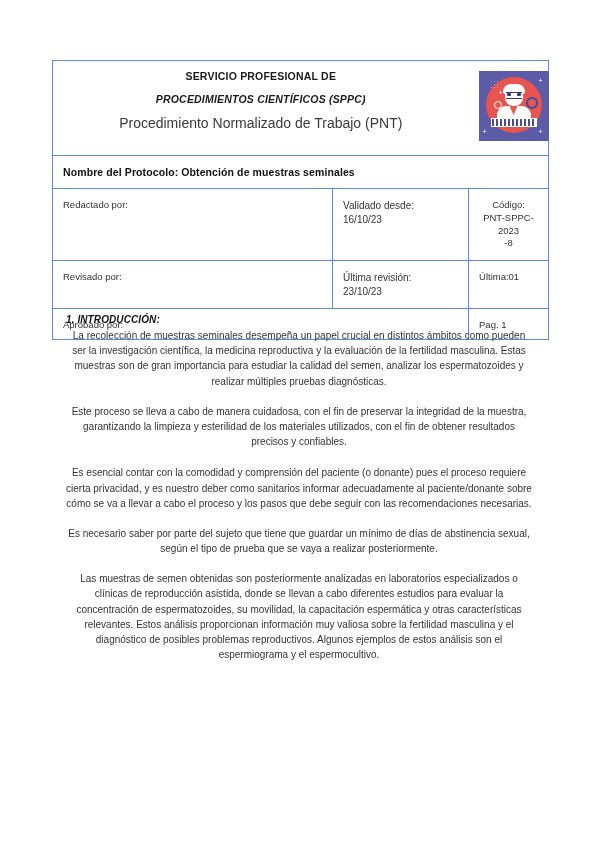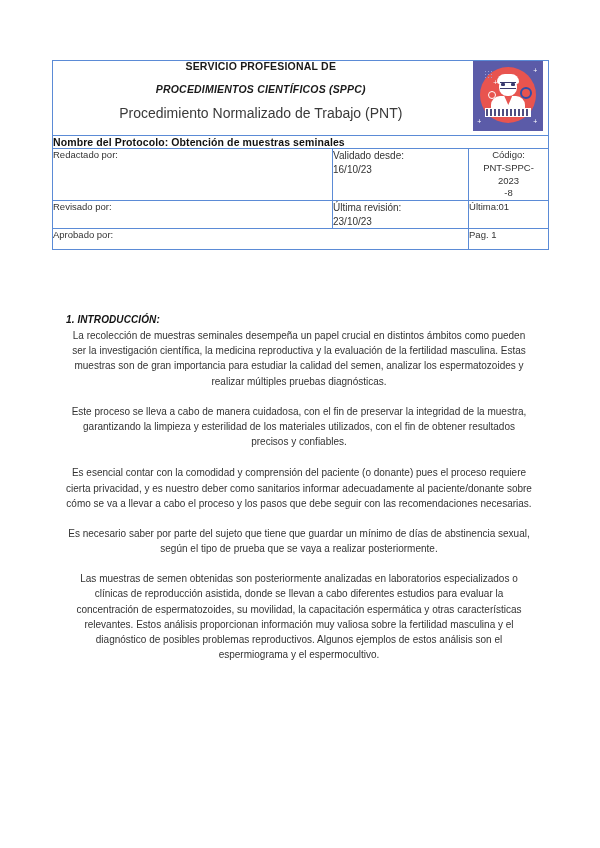--- a/index.html
+++ b/index.html
@@ -29,21 +29,21 @@
     position: absolute;
     left: 52px;
     top: 60px;
     width: 496px;
     border-collapse: collapse;
     table-layout: fixed;
   }
   .doc-table td {
     border: 1px solid #5B8BD6;
     vertical-align: top;
-    padding: 0;
+    padding: 10px;
   }
 
   
   .hdr-cell {
     padding: 10px 6px 8px 6px;
     text-align: center;
     border-right: 0 !important;
   }
   .hdr-line1, .hdr-line2 {
     font-size: 10.5px;

